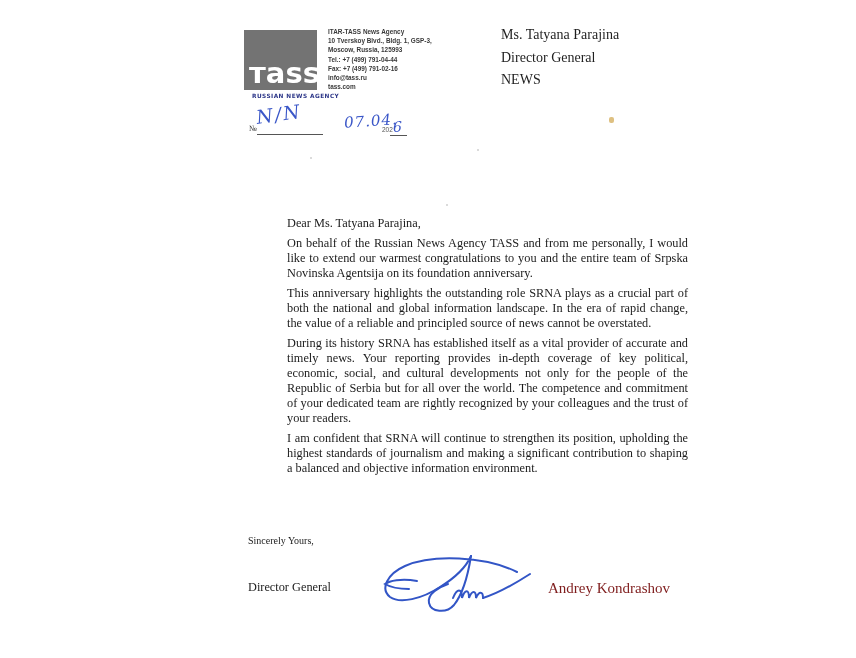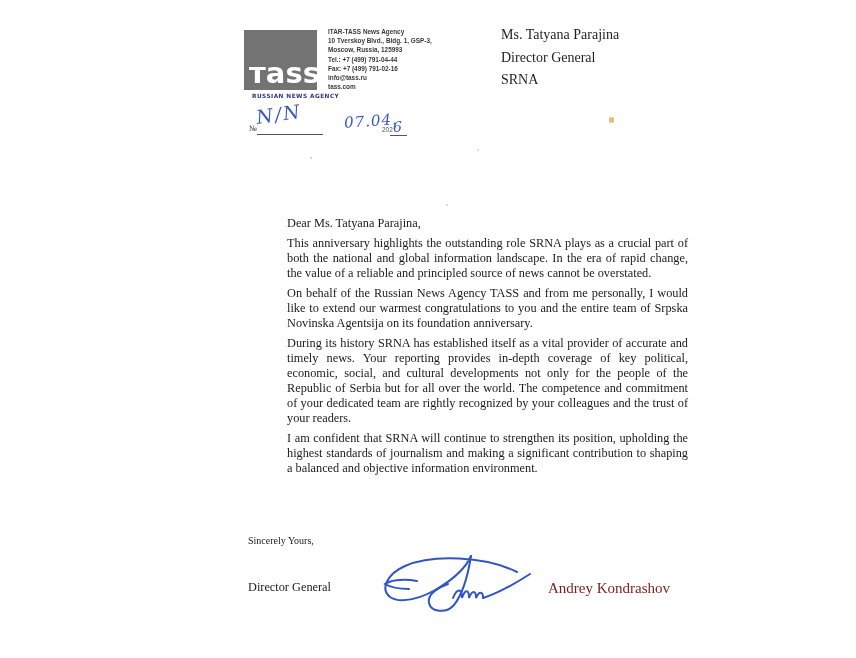--- a/index.html
+++ b/index.html
@@ -115,35 +115,35 @@
     <div>Moscow, Russia, 125993</div>
     <div>Tel.: +7 (499) 791-04-44</div>
     <div>Fax: +7 (499) 791-02-16</div>
     <div>info@tass.ru</div>
     <div>tass.com</div>
   </div>
 
   <div class="recipient-block">
     <div>Ms. Tatyana Parajina</div>
     <div>Director General</div>
-    <div>SRNA</div>
+    <div>NEWS</div>
   </div>
 
   <span class="ref-number-symbol">№</span>
   <span class="ref-line-1"></span>
   <span class="hw hw-number">N/N</span>
   <span class="hw hw-date">07.04.</span>
   <span class="printed-century">202</span>
   <span class="hw hw-year">6</span>
   <span class="ref-line-2"></span>
 
   <div class="letter-body">
     <p class="salutation">Dear Ms. Tatyana Parajina,</p>
+    <p>On behalf of the Russian News Agency TASS and from me personally, I would like to extend our warmest congratulations to you and the entire team of Srpska Novinska Agentsija on its foundation anniversary.</p>
     <p>This anniversary highlights the outstanding role SRNA plays as a crucial part of both the national and global information landscape. In the era of rapid change, the value of a reliable and principled source of news cannot be overstated.</p>
-    <p>On behalf of the Russian News Agency TASS and from me personally, I would like to extend our warmest congratulations to you and the entire team of Srpska Novinska Agentsija on its foundation anniversary.</p>
     <p>During its history SRNA has established itself as a vital provider of accurate and timely news. Your reporting provides in-depth coverage of key political, economic, social, and cultural developments not only for the people of the Republic of Serbia but for all over the world. The competence and commitment of your dedicated team are rightly recognized by your colleagues and the trust of your readers.</p>
     <p>I am confident that SRNA will continue to strengthen its position, upholding the highest standards of journalism and making a significant contribution to shaping a balanced and objective information environment.</p>
   </div>
 
   <div class="closing">Sincerely Yours,</div>
   <div class="signoff-title">Director General</div>
   <div class="signoff-name">Andrey Kondrashov</div>
 
   <svg class="signature-svg" width="163" height="64" viewBox="0 0 163 64" fill="none">
     <g stroke="#3255c6" stroke-width="2" stroke-linecap="round" fill="none">

